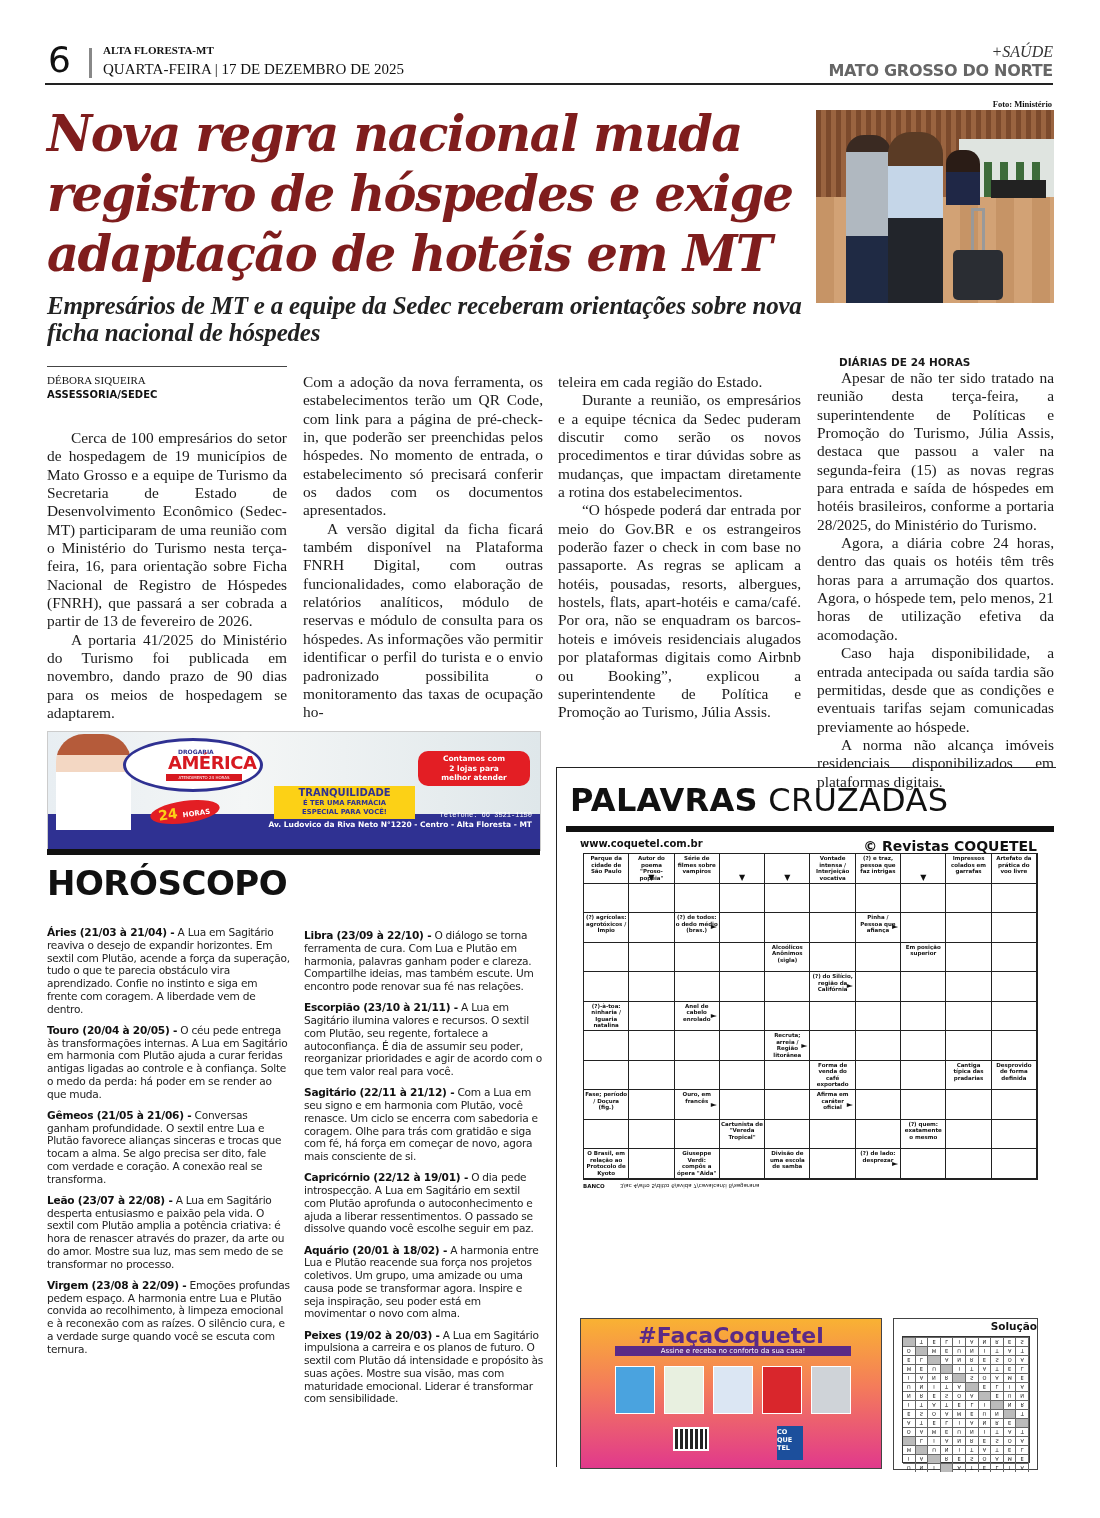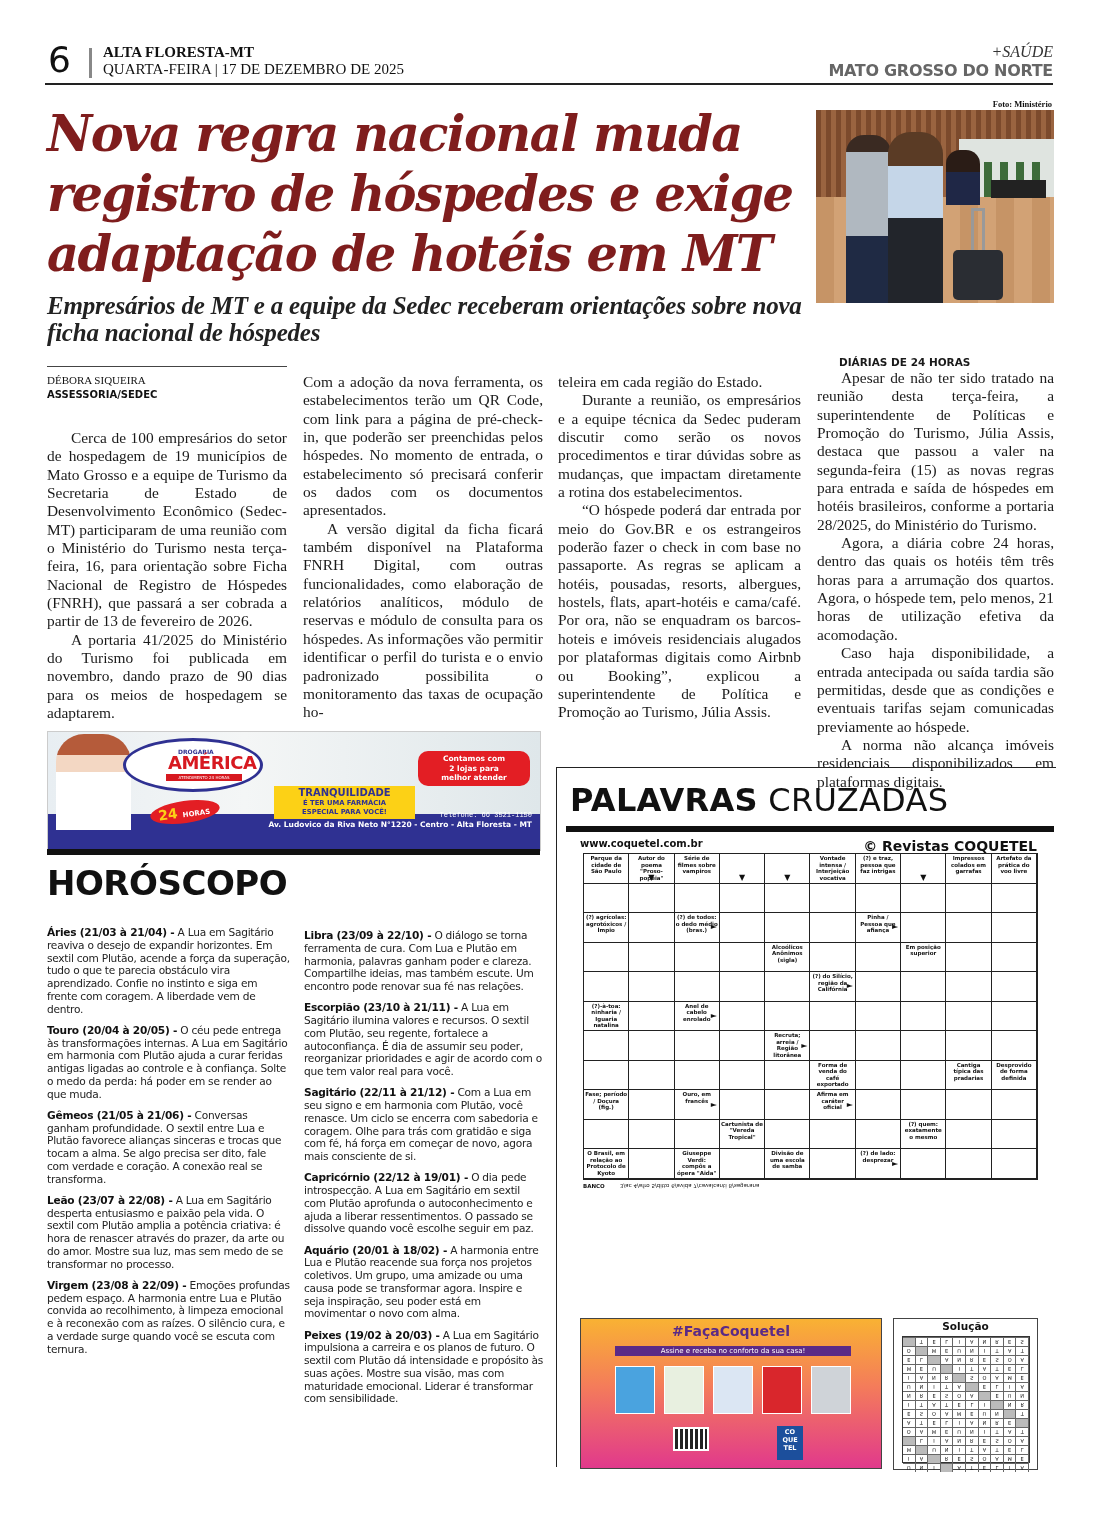--- a/index.html
+++ b/index.html
@@ -2,21 +2,21 @@
 <html><head>
 <meta charset="utf-8">
 <style>
   * { box-sizing: border-box; margin: 0; padding: 0; }
   html, body { width: 1100px; height: 1518px; background: #fff; overflow: hidden; }
   body { position: relative; font-family: "Liberation Serif", serif; color: #111; }
 
   
   .page-num { position: absolute; left: 48px; top: 42px; font-family: "DejaVu Sans", sans-serif; font-size: 36px; line-height: 1; color: #111; }
   .hdr-sep { position: absolute; left: 89px; top: 48px; width: 3px; height: 30px; background: #888; }
-  .hdr-city { position: absolute; left: 103px; top: 44px; font-family: "Liberation Serif", serif; font-weight: bold; font-size: 15px; }
+  .hdr-city { position: absolute; left: 103px; top: 44px; font-family: "Liberation Serif", serif; font-weight: bold; font-size: 11px; }
   .hdr-date { position: absolute; left: 103px; top: 61px; font-family: "Liberation Serif", serif; font-size: 15px; }
   .hdr-right1 { position: absolute; right: 47px; top: 43px; font-family: "Liberation Serif", serif; font-style: italic; font-size: 16px; color: #333; }
   .hdr-right2 { position: absolute; right: 47px; top: 61px; font-family: "DejaVu Sans", sans-serif; font-weight: bold; font-size: 16px; color: #666; letter-spacing: -0.3px; }
   .hdr-rule { position: absolute; left: 45px; right: 47px; top: 83px; height: 2px; background: #222; }
 
   
   .photo-credit { position: absolute; right: 48px; top: 99px; font-family: "Liberation Serif", serif; font-weight: bold; font-size: 8.5px; }
   .photo { position: absolute; left: 816px; top: 110px; width: 238px; height: 193px; overflow: hidden;
            background: linear-gradient(180deg, #8a5a3a 0%, #a56f48 35%, #d9b38a 60%, #c99b6b 100%); }
   .photo .wall { position: absolute; left: 0; top: 0; width: 100%; height: 45%;
@@ -88,29 +88,29 @@
   .cw-url { position: absolute; left: 580px; top: 838px; font-family: "DejaVu Sans", sans-serif; font-weight: bold; font-size: 10px; }
   .cw-brand { position: absolute; right: 63px; top: 838px; font-family: "DejaVu Sans", sans-serif; font-weight: bold; font-size: 14px; }
   .cw-grid { position: absolute; left: 583px; top: 853px; width: 455px; height: 327px; border: 1.5px solid #222; display: grid; grid-template-columns: repeat(10, 1fr); grid-template-rows: repeat(11, 1fr); }
   .cw-grid .cell { border-right: 1px solid #222; border-bottom: 1px solid #222; position: relative; font-family: "DejaVu Sans", sans-serif; font-weight: bold; font-size: 5.5px; line-height: 6.5px; text-align: center; padding: 1px; overflow: hidden; }
   .cw-grid .cell .arr { position: absolute; bottom: 1px; left: 50%; transform: translateX(-50%); font-size: 8px; }
   .cw-grid .cell .arr-r { position: absolute; right: 2px; top: 50%; transform: translateY(-50%); font-size: 8px; }
   .cw-footer { position: absolute; left: 583px; top: 1183px; font-family: "DejaVu Sans", sans-serif; font-weight: bold; font-size: 5.5px; }
   .cw-footer2 { position: absolute; left: 620px; top: 1183px; font-family: "DejaVu Sans", sans-serif; font-size: 5.5px; transform: scaleY(-1); }
 
   .promo { position: absolute; left: 580px; top: 1318px; width: 302px; height: 151px; overflow: hidden; background: linear-gradient(180deg, #f9b233 0%, #f47c5a 45%, #e1398c 100%); border: 1px solid #444; }
-  .promo .ph { position: absolute; left: 0; width: 100%; top: 4px; text-align: center; font-family: "DejaVu Sans", sans-serif; font-weight: bold; font-size: 14px; color: #5b2a86; }
+  .promo .ph { position: absolute; left: 0; width: 100%; top: 4px; text-align: center; font-family: "DejaVu Sans", sans-serif; font-weight: bold; font-size: 22px; color: #5b2a86; }
   .promo .bar { position: absolute; left: 34px; top: 27px; width: 236px; height: 10px; background: #5b2a86; color: #fff; font-family: "DejaVu Sans", sans-serif; font-size: 7px; text-align: center; line-height: 10px; }
   .promo .mags { position: absolute; left: 34px; top: 47px; width: 236px; height: 50px; display: flex; justify-content: space-between; }
   .promo .mag { width: 40px; height: 48px; border: 1px solid #fff; }
   .promo .qr { position: absolute; left: 92px; top: 108px; width: 36px; height: 24px; background: repeating-linear-gradient(90deg, #222 0 3px, #fff 3px 5px); border: 2px solid #fff; }
-  .promo .coq { position: absolute; left: 196px; top: 107px; width: 26px; height: 34px; background: #1c4f9c; color: #fff; font-family: "DejaVu Sans", sans-serif; font-weight: bold; font-size: 6.5px; text-align: center; line-height: 8px; padding-top: 2px; }
+  .promo .coq { position: absolute; left: 196px; top: 107px; width: 26px; height: 34px; background: #1c4f9c; color: #fff; font-family: "DejaVu Sans", sans-serif; font-weight: bold; font-size: 6.5px; line-height: 8px; padding-top: 2px; }
 
   .solution { position: absolute; left: 893px; top: 1318px; width: 145px; height: 152px; border: 1px solid #444; }
-  .solution .st { text-align: center; font-family: "DejaVu Sans", sans-serif; font-weight: bold; font-size: 10.5px; line-height: 14px; }
+  .solution .st { text-align: right; font-family: "DejaVu Sans", sans-serif; font-weight: bold; font-size: 10.5px; line-height: 14px; }
   .solution .sg { position: absolute; left: 8px; top: 17px; width: 128px; height: 127px; display: grid; grid-template-columns: repeat(10, 1fr); grid-template-rows: repeat(15, 1fr); border: 1px solid #333; }
   .solution .sg span { border-right: 1px solid #666; border-bottom: 1px solid #666; font-family: "DejaVu Sans", sans-serif; font-size: 5px; text-align: center; line-height: 8px; transform: scaleY(-1); }
   .solution .sg span.b { background: #bbb; }
 </style>
 </head>
 <body>
 
 <div class="page-num">6</div>
 <div class="hdr-sep"></div>
 <div class="hdr-city">ALTA FLORESTA-MT</div>

